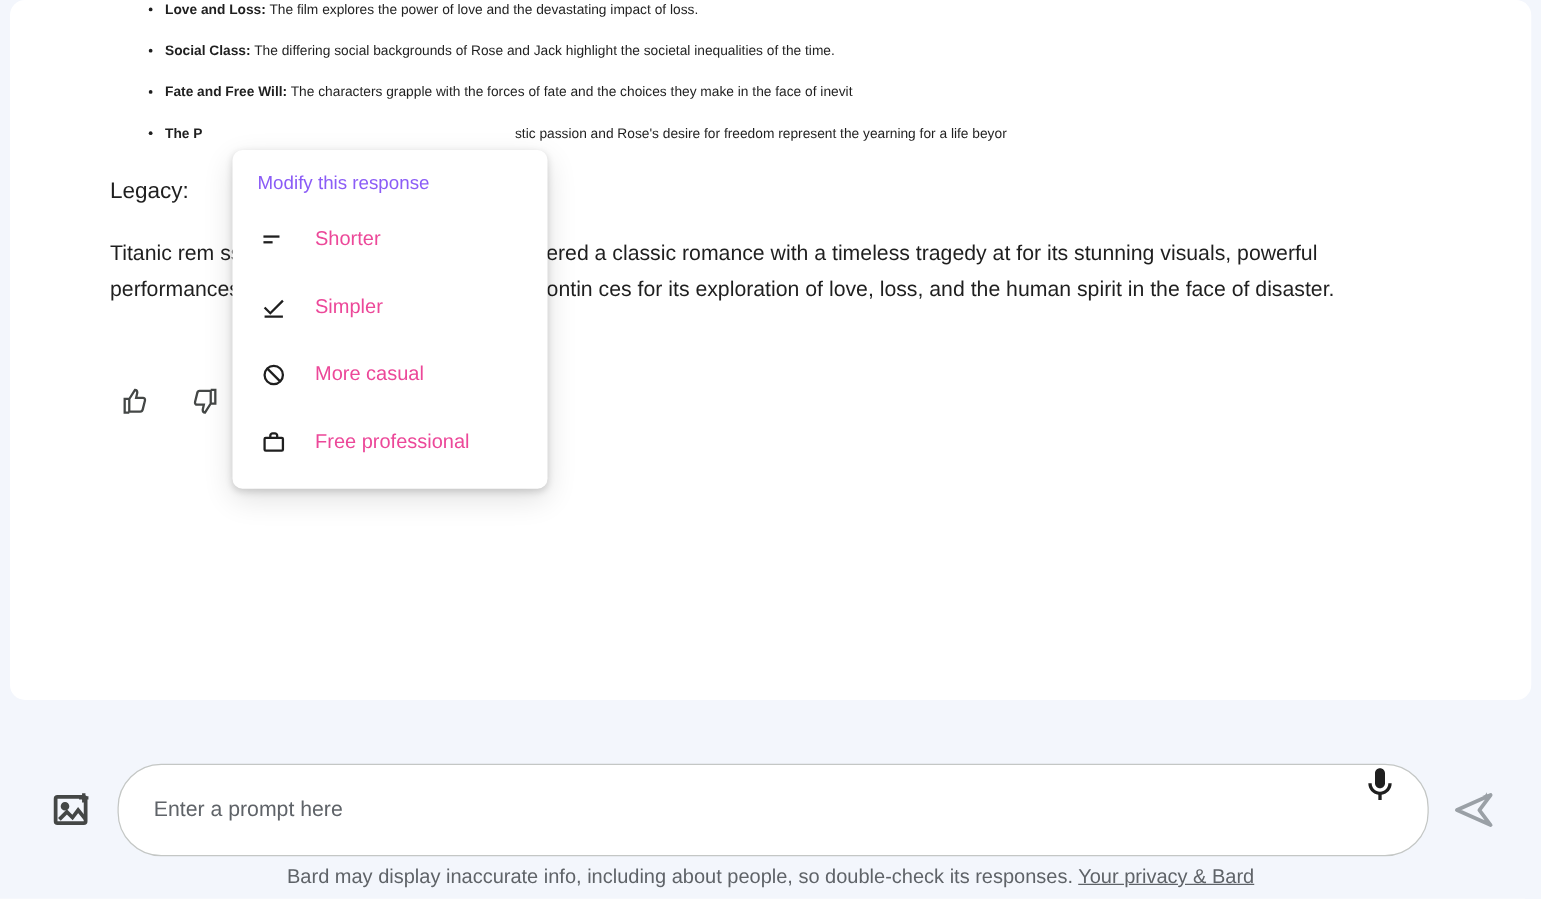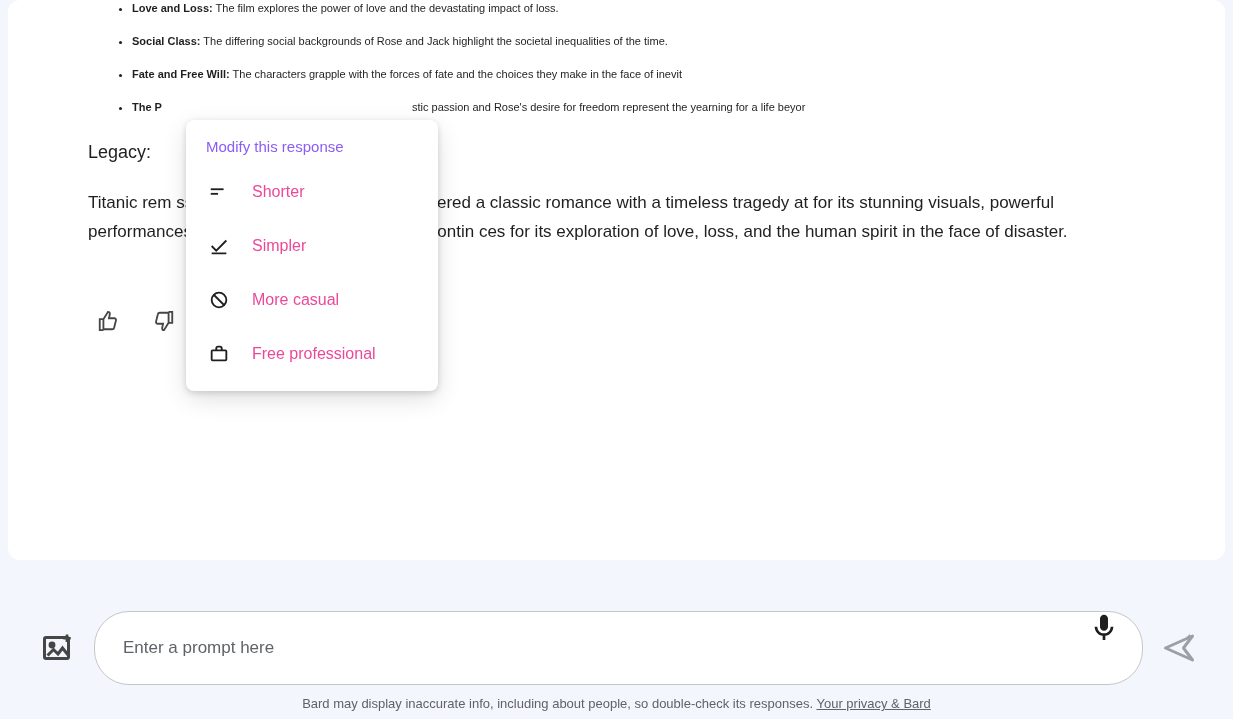--- a/index.html
+++ b/index.html
@@ -120,21 +120,21 @@
   .prompt-field input::placeholder { color: #5f6368; }
   .mic-btn { width:32px; height:32px; display:flex; align-items:center; justify-content:center; color:#1f1f1f; cursor:pointer; }
   .send-btn { width:36px; height:36px; display:flex; align-items:center; justify-content:center; color:#9aa0a6; cursor:pointer; position:relative; }
   .send-sparkle { position:absolute; top:2px; right:4px; font-size:9px; color:#9aa0a6; }
 
   .disclaimer {
     position: absolute;
     bottom: 8px;
     left: 0; right: 0;
     text-align: center;
-    font-size: 13px;
+    font-size: 16px;
     color: #5f6368;
   }
   .disclaimer .link { text-decoration: underline; cursor:pointer; }
 </style>
 </head>
 <body>
 
 <div class="chat-card">
 
   <ul class="themes-list">

